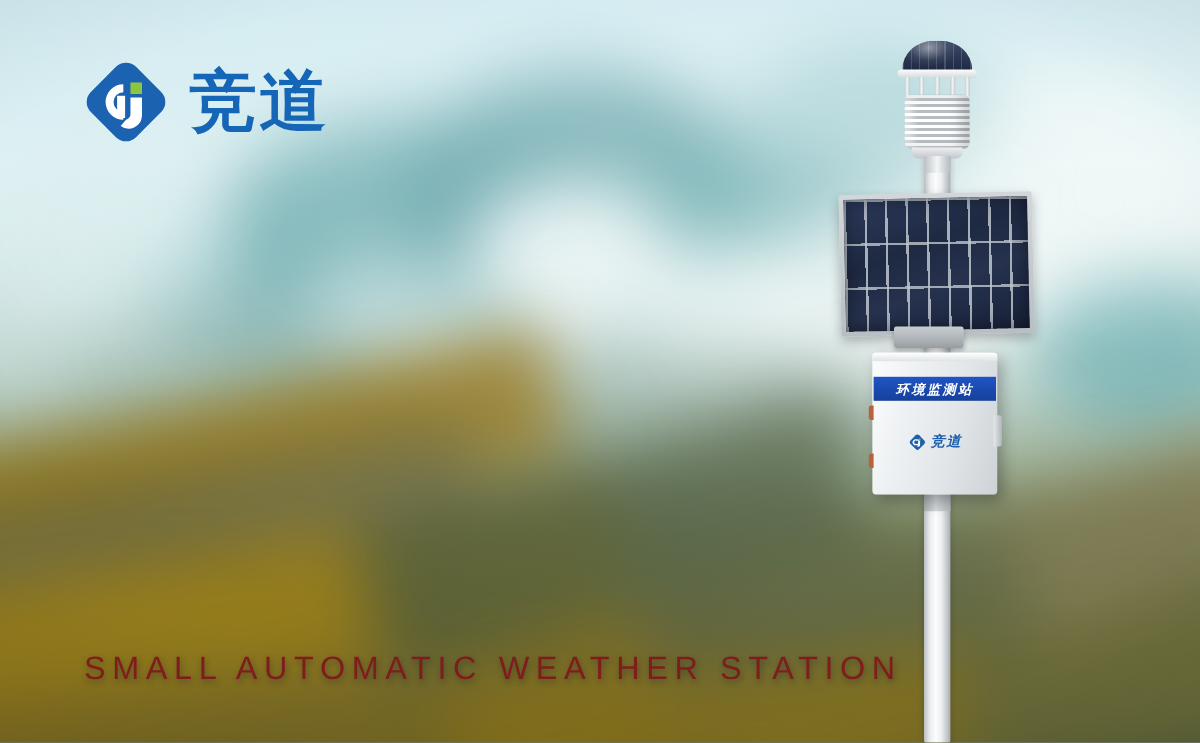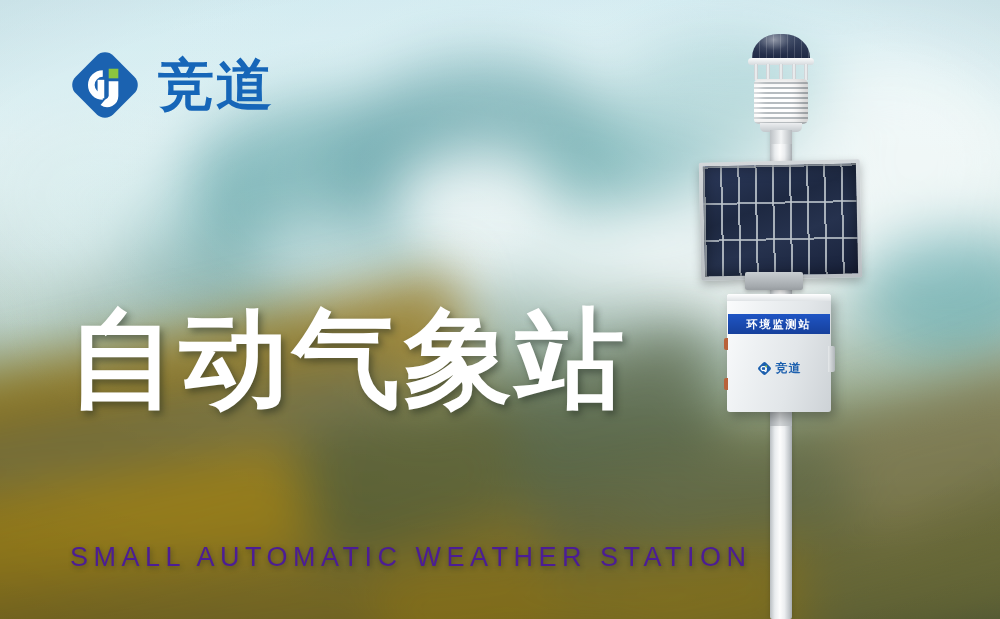--- a/index.html
+++ b/index.html
@@ -96,31 +96,31 @@
     font-family: "DejaVu Sans", "Liberation Sans", sans-serif;
     white-space: nowrap;
   }
   .headline-1 { font-size: 96px; }
   .headline-2 { font-size: 108px; margin-top: 8px; }
 
   .subtitle {
     position: absolute;
     left: 70px;
     top: 542px;
-    color: #4c1d95;
+    color: #7f1d1d;
     font-size: 27px;
     font-weight: 300;
     letter-spacing: 5.5px;
     white-space: nowrap;
     text-shadow: 1px 2px 5px rgba(30,40,30,0.45);
     font-family: "Liberation Sans", "DejaVu Sans", sans-serif;
   }
 
   
-  .station { position: absolute; left: 0; top: 0; width: 1000px; height: 619px; }
+  .station { position: absolute; left: 0; top: 0; width: 1000px; height: 619px; font-style: italic; }
 
   
   .mast {
     position: absolute;
     left: 770px;
     top: 96px;
     width: 22px;
     height: 523px;
     background: linear-gradient(90deg,#b9bec2 0%, #e9ecee 22%, #fdfdfd 45%, #eceef0 66%, #c2c7cb 88%, #a7acb0 100%);
     border-radius: 2px;
@@ -345,18 +345,17 @@
       <rect x="40" y="43" width="9" height="25" fill="#ffffff"></rect>
 
       <rect x="55" y="28" width="13" height="13" fill="#8cc63f"></rect>
 
       <path d="M55 45 h13 v20 a15 15 0 0 1 -24 12 l6 -7 a7 7 0 0 0 5 -5 Z" fill="#ffffff"></path>
     </svg>
     <div class="brand-name">竞道</div>
   </div>
 
   <div class="headline">
-    <div class="headline-line headline-2">自动气象站</div>
   </div>
 
   <div class="subtitle">SMALL AUTOMATIC WEATHER STATION</div>
 
 </div>
 
 </body></html>

